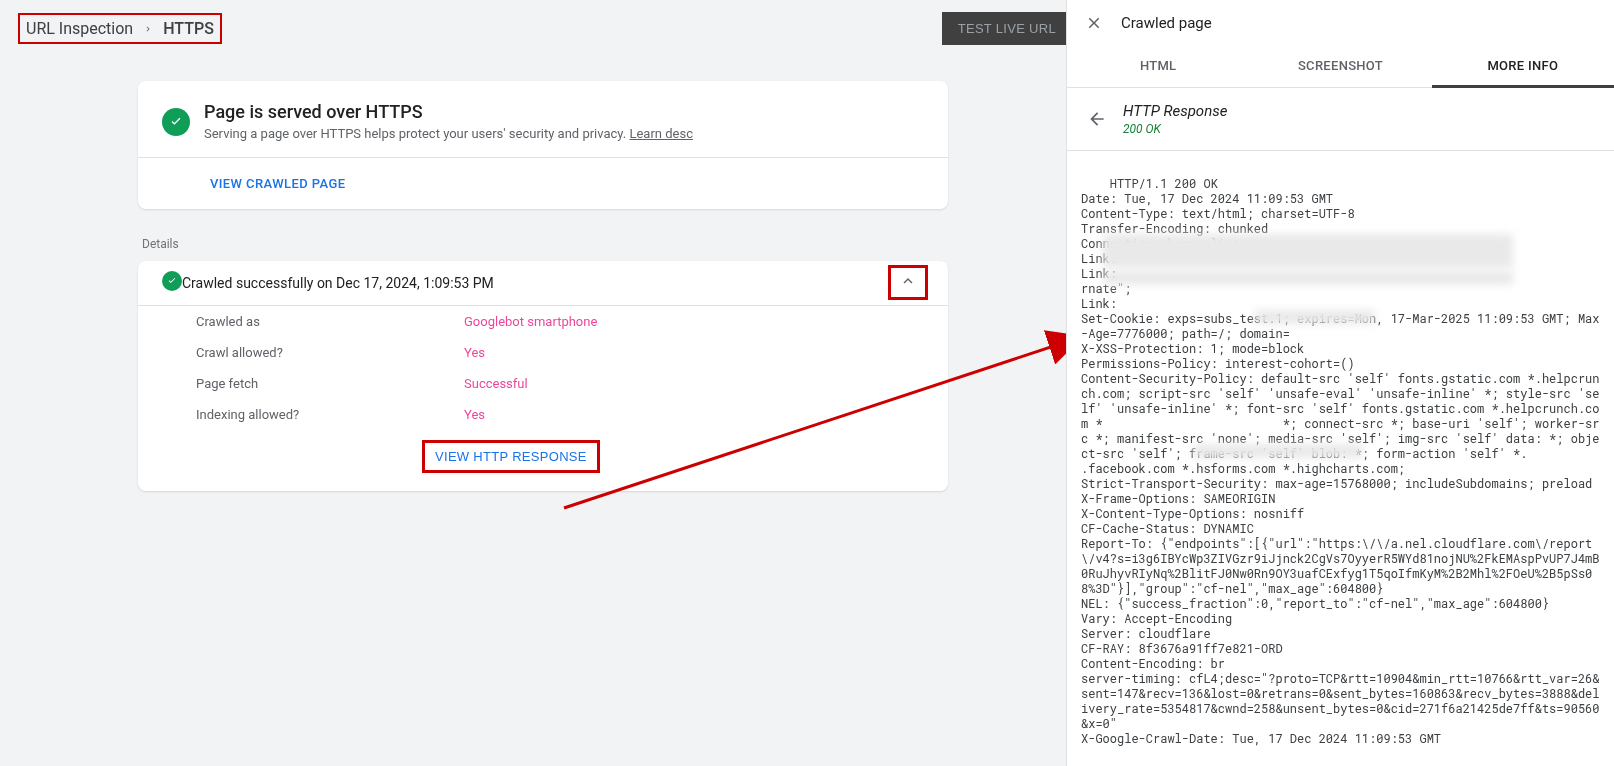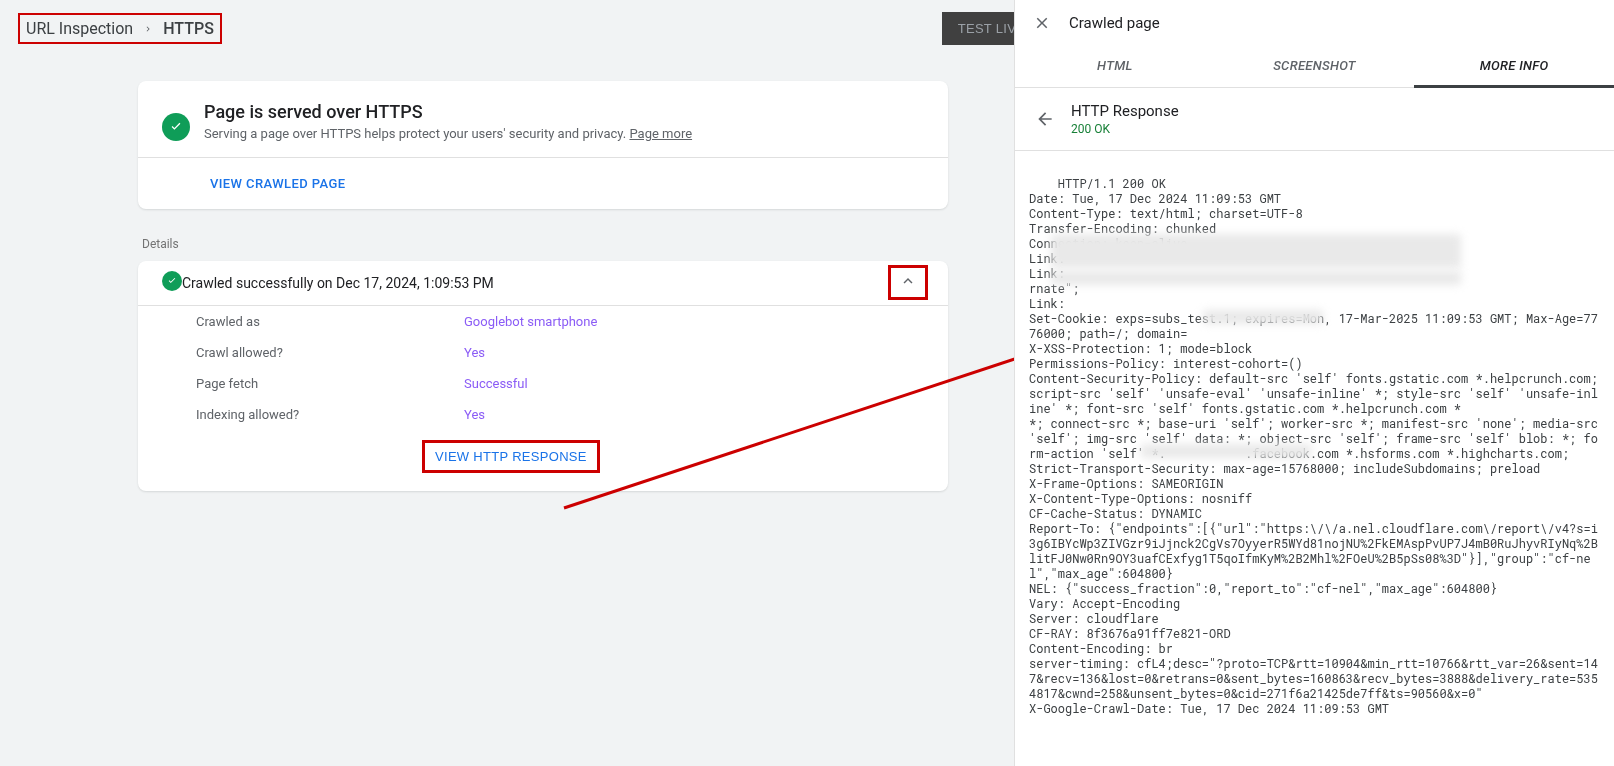--- a/index.html
+++ b/index.html
@@ -53,21 +53,21 @@
     .card {
       background: #fff;
       border-radius: 8px;
       box-shadow: 0 1px 2px rgba(60,64,67,.15);
     }
     .hero-card {
       padding: 0;
     }
     .hero-row {
       display: flex;
-      align-items: flex-end;
+      align-items: center;
       gap: 14px;
       padding: 20px 24px 16px 24px;
       border-bottom: 1px solid #e0e0e0;
     }
     .check-badge {
       width: 28px; height: 28px; border-radius: 50%;
       background: #0f9d58; color: #fff;
       display: flex; align-items: center; justify-content: center;
       flex-shrink: 0; margin-top: 2px;
     }
@@ -115,39 +115,39 @@
       padding: 4px 8px;
     }
     .crawl-detail-row {
       display: flex;
       align-items: center;
       padding: 8px 24px 8px 58px;
       font-size: 13px;
       gap: 40px;
     }
     .crawl-detail-label { width: 228px; color: #5f6368; }
-    .crawl-detail-value { color: #8b5cf6; }
+    .crawl-detail-value { color: #ec4899; }
     .view-http-row {
       padding: 10px 24px 18px 284px;
     }
     .view-http-btn {
       color: #1a73e8;
       font-size: 13px;
       font-weight: 500;
       letter-spacing: .3px;
       border: 3px solid #c00;
       padding: 6px 10px;
       display: inline-block;
       background: none;
     }
     
     .right-pane {
       position: absolute;
       right: 0; top: 0;
-      width: 600px;
+      width: 548px;
       height: 766px;
       background: #fff;
       border-left: 1px solid #e0e0e0;
       display: flex;
       flex-direction: column;
     }
     .pane-header {
       display: flex; align-items: center; gap: 18px;
       padding: 14px 18px;
     }
@@ -159,31 +159,31 @@
     }
     .pane-tab {
       flex: 1;
       text-align: center;
       padding: 12px 0;
       font-size: 13px;
       font-weight: 500;
       color: #5f6368;
       cursor: pointer;
       letter-spacing: .3px;
-      font-style: italic;
     }
     .pane-tab.active {
       color: #202124;
       border-bottom: 3px solid #3c4043;
       margin-bottom: -1px;
     }
     .resp-header {
       display: flex; align-items: center; gap: 16px;
       padding: 14px 20px;
       border-bottom: 1px solid #e0e0e0;
+      font-style: italic;
     }
     .back-btn { color: #5f6368; cursor: pointer; display: flex; }
     .resp-title { font-size: 15px; font-weight: 400; }
     .resp-status { font-size: 12px; color: #188038; margin-top: 2px; }
     .resp-body {
       flex: 1;
       overflow: hidden;
       padding: 10px 14px;
       font-family: "Roboto Mono", Menlo, Consolas, monospace;
       font-size: 12px;
@@ -235,21 +235,21 @@
     <div class="card hero-card">
       <div class="hero-row">
         <div class="check-badge">
           <svg width="16" height="16" viewBox="0 0 24 24">
               <path d="M9.6 16.2 5.4 12l1.4-1.4 2.8 2.8 7.6-7.6 1.4 1.4z"></path>
             </svg>
         </div>
         <div>
           <div class="hero-title">Page is served over HTTPS</div>
           <div class="hero-sub">
-            <span>Serving a page over HTTPS helps protect your users' security and privacy. </span><span class="learn-more">Page more</span>
+            <span>Serving a page over HTTPS helps protect your users' security and privacy. </span><span class="learn-more">Learn desc</span>
           </div>
         </div>
       </div>
       <div class="hero-action">VIEW CRAWLED PAGE</div>
     </div>
 
     <div class="section-title">Details</div>
 
     <div class="card details-card">
       <div class="crawl-status-row">

